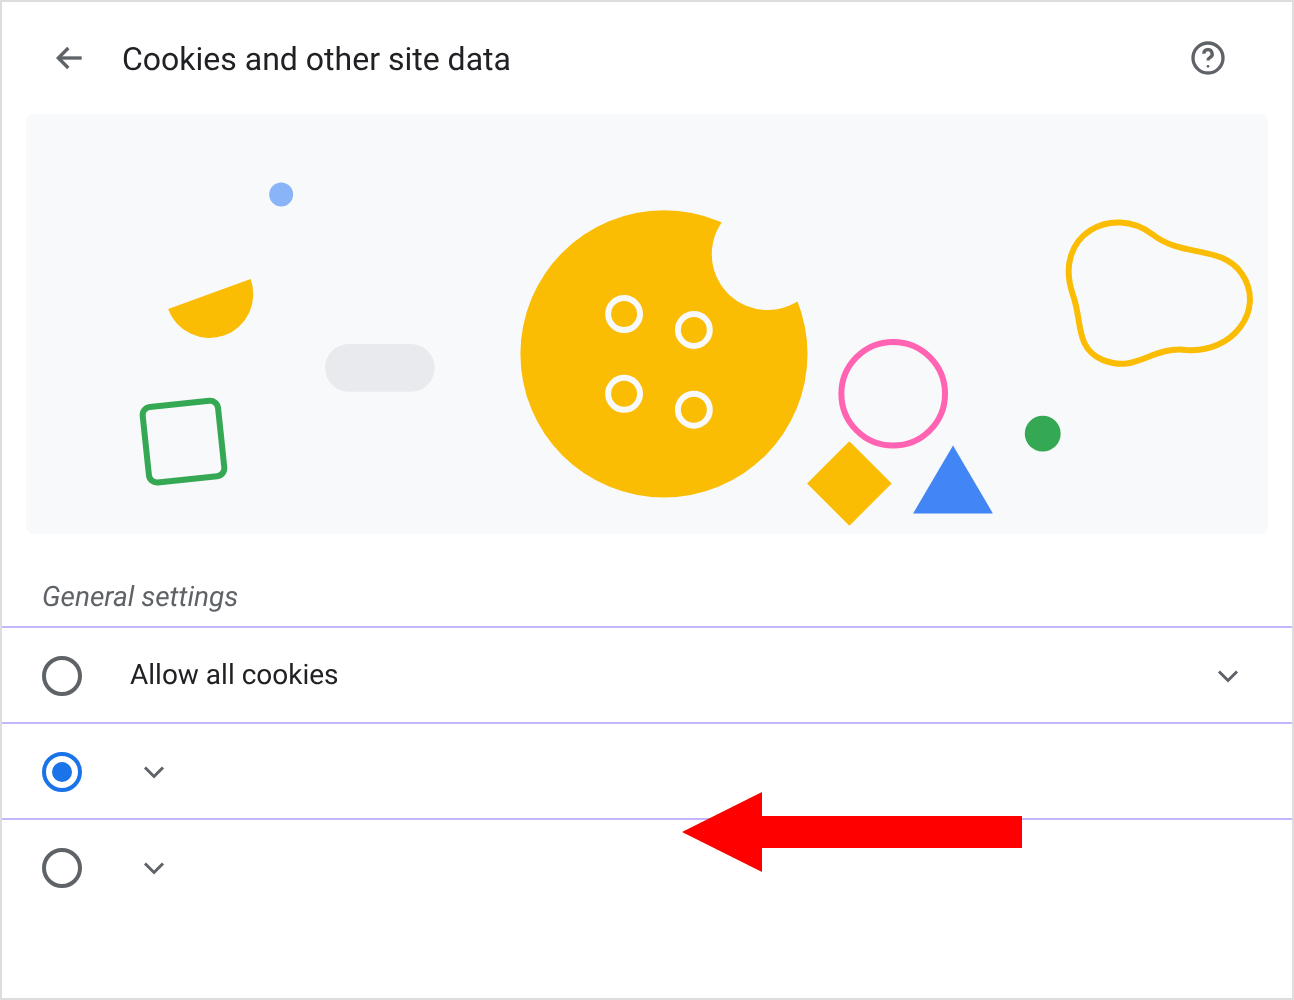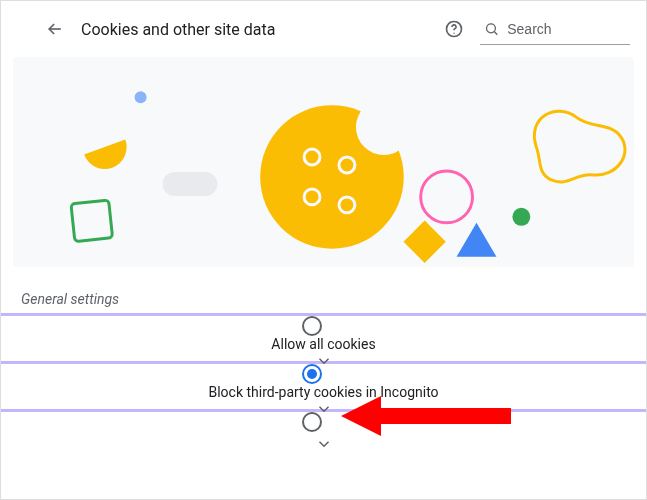--- a/index.html
+++ b/index.html
@@ -6,21 +6,21 @@
   html, body { margin:0; padding:0; }
   body {
     width:647px; height:500px;
     font-family: Roboto, "Segoe UI", Arial, sans-serif;
     background:#fff; color:#202124;
     border:1px solid #ddd;
     position:relative; overflow:hidden;
   }
   .header {
     display:flex; align-items:center;
-    height:56px; padding:0 16px;margin-left:20px;
+    height:56px; padding:0 16px;
   }
   .back-btn {
     width:36px; height:36px; border-radius:50%;
     display:flex; align-items:center; justify-content:center;
     color:#5f6368; cursor:pointer;
   }
   .title {
     font-size:16px; color:#202124; margin-left:8px; flex:0 0 auto;
   }
   .spacer { flex:1 1 auto; }
@@ -50,23 +50,22 @@
 
   .section-label {
     font-size:14px; color:#5f6368;
     margin:24px 20px 6px 20px;
     font-style:italic;
   }
 
   .option {
     display:flex; align-items:center;
     height:48px; padding:0 20px;
-    border-top:3px solid #c4b5fd;
+    border-top:1px solid #c4b5fd;
     cursor:pointer;
-    flex-direction:column;
   }
   .option:first-of-type { border-top:1px solid #e8eaed; }
   .radio {
     width:20px; height:20px; border-radius:50%;
     border:2px solid #5f6368; margin-right:24px;
     display:flex; align-items:center; justify-content:center;
     flex:0 0 auto;
   }
   .radio.selected { border-color:#1a73e8; }
   .radio.selected::after {
@@ -96,27 +95,20 @@
     </svg>
   </div>
   <div class="title">Cookies and other site data</div>
   <div class="spacer"></div>
   <div class="help-btn">
     <svg width="20" height="20" viewBox="0 0 24 24" fill="none" stroke="#5f6368" stroke-width="2">
       <circle cx="12" cy="12" r="9"></circle>
       <path d="M9.5 9.5a2.5 2.5 0 1 1 3.5 2.3c-.9.4-1 .9-1 1.7"></path>
       <circle cx="12" cy="17" r="0.8" fill="#5f6368" stroke="none"></circle>
     </svg>
-  </div>
-  <div class="search-box">
-    <svg width="18" height="18" viewBox="0 0 24 24" fill="none" stroke="#5f6368" stroke-width="2">
-      <circle cx="11" cy="11" r="7"></circle>
-        <path d="M21 21l-5-5"></path>
-    </svg>
-    <input type="text" placeholder="Search" style="">
   </div>
 </div>
 
 <div class="hero">
   <svg width="100%" height="100%" viewBox="0 0 623 210">
 
     <circle cx="128" cy="40" r="6" fill="#8ab4f8"></circle>
 
     <path d="M70 90 a22 22 0 0 0 44 0 z" fill="#fbbc04" transform="rotate(-20 92 90)"></path>
 
@@ -157,21 +149,20 @@
   <div class="option-label">Allow all cookies</div>
   <div class="expand">
     <svg width="18" height="18" viewBox="0 0 24 24" fill="none" stroke="#5f6368" stroke-width="2">
         <path d="M6 9l6 6 6-6"></path>
       </svg>
   </div>
 </div>
 
 <div class="option">
   <div class="radio selected"></div>
-  <div class="option-label">Block third-party cookies in Incognito</div>
   <div class="expand">
     <svg width="18" height="18" viewBox="0 0 24 24" fill="none" stroke="#5f6368" stroke-width="2">
         <path d="M6 9l6 6 6-6"></path>
       </svg>
   </div>
 </div>
 
 <div class="option">
   <div class="radio"></div>
   <div class="expand">

